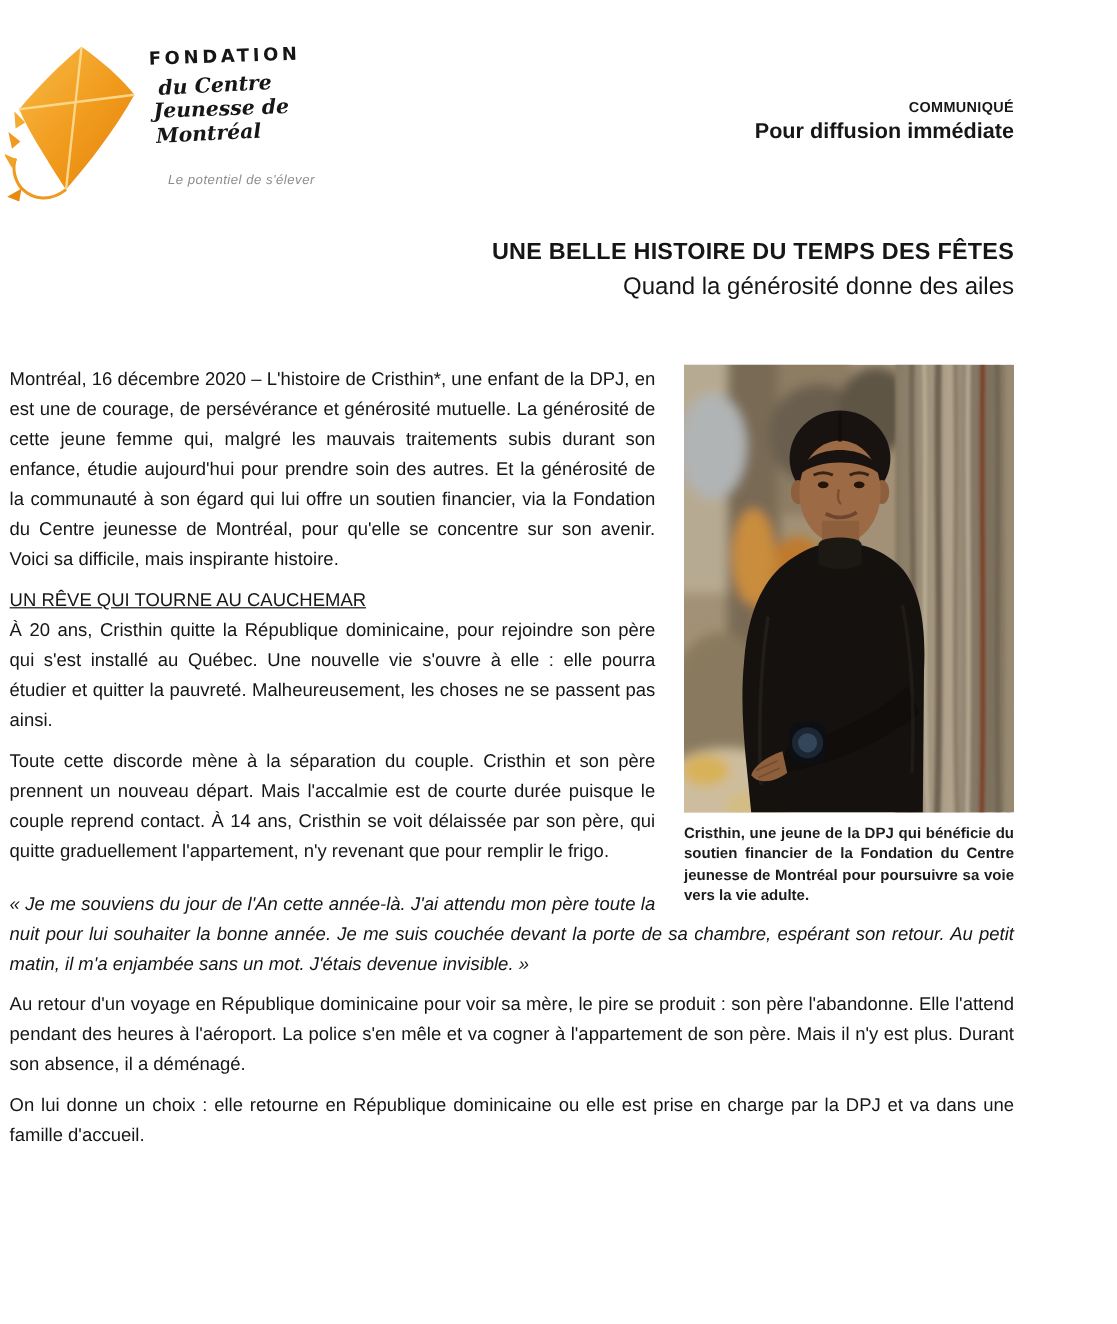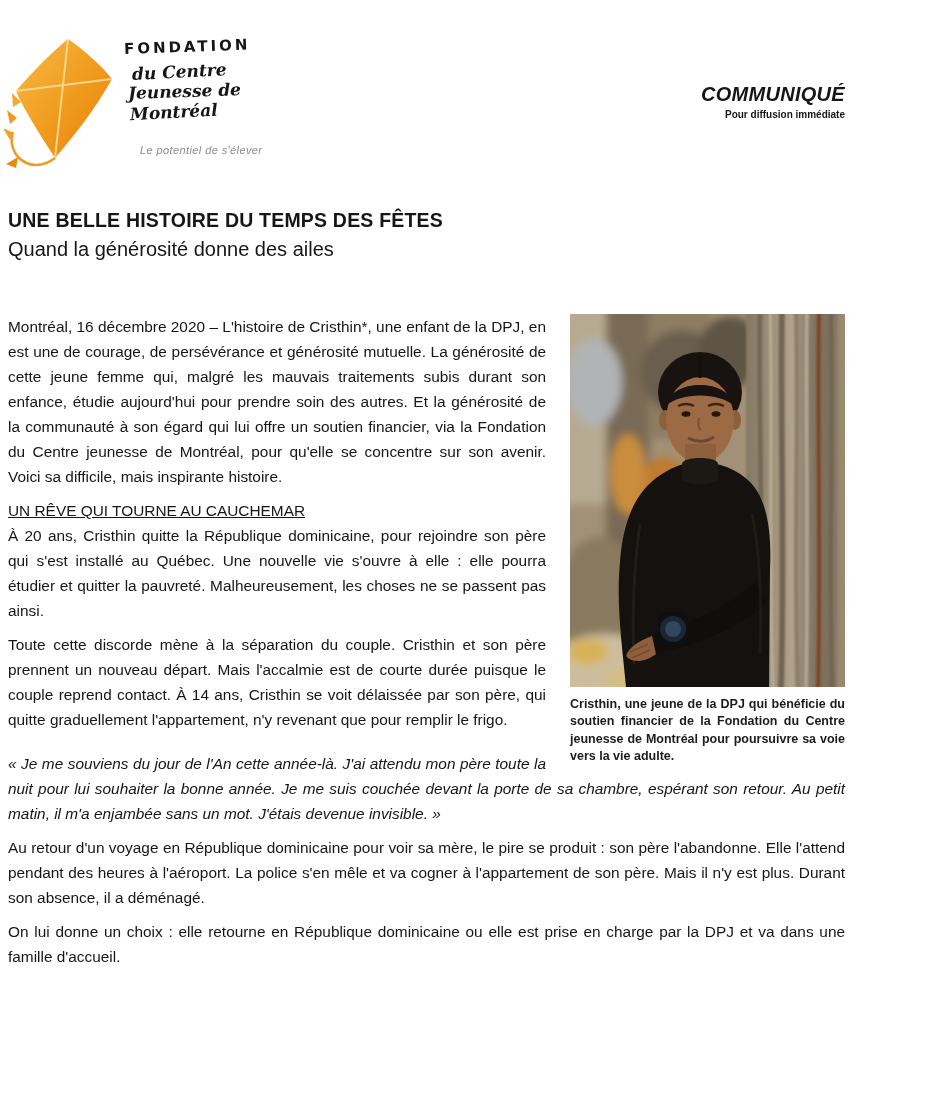--- a/index.html
+++ b/index.html
@@ -19,25 +19,25 @@
   .logo{position:relative;width:300px;height:130px;flex:0 0 auto;}
   .kite-svg{position:absolute;left:-4px;top:-2px;}
   .logo-text{position:absolute;left:116px;top:4px;line-height:1;white-space:nowrap;}
   .logo-line1{font-family:"DejaVu Sans",sans-serif;font-size:15px;font-weight:bold;letter-spacing:3px;transform:rotate(-2deg);transform-origin:left;display:block;}
   .logo-line2,.logo-line3,.logo-line4{font-family:"DejaVu Serif",serif;font-style:italic;font-size:17px;font-weight:bold;display:block;margin-top:3px;}
   .logo-line2{transform:rotate(-3deg);margin-left:8px;margin-top:6px;}
   .logo-line3{transform:rotate(-2deg);margin-left:4px;}
   .logo-line4{transform:rotate(-3deg);margin-left:6px;}
   .logo-tagline{position:absolute;left:132px;top:106px;font-size:11px;color:#8d8d8d;font-style:italic;letter-spacing:0.4px;}
   .release{text-align:right;padding-top:44px;line-height:1.2;}
-  .release-type{font-size:20px;font-weight:bold;letter-spacing:0.3px;font-style:italic;}
-  .release-note{font-size:10px;font-weight:bold;margin-top:3px;}
-
-  
-  .title-block{margin-top:41px;text-align:left;}
+  .release-type{font-size:12px;font-weight:bold;letter-spacing:0.3px;}
+  .release-note{font-size:18px;font-weight:bold;margin-top:3px;}
+
+  
+  .title-block{margin-top:31px;text-align:right;}
   .title-main{font-size:19.5px;font-weight:bold;letter-spacing:0.2px;}
   .title-sub{font-size:20px;margin-top:6px;}
 
   
   .article{margin-top:53px;font-size:15.4px;line-height:25px;}
   .article p{margin:0 0 9px;text-align:justify;}
   .article .heading{margin:0;text-align:left;text-decoration:underline;}
   .article .quote{font-style:italic;margin-top:19px;}
 
   

